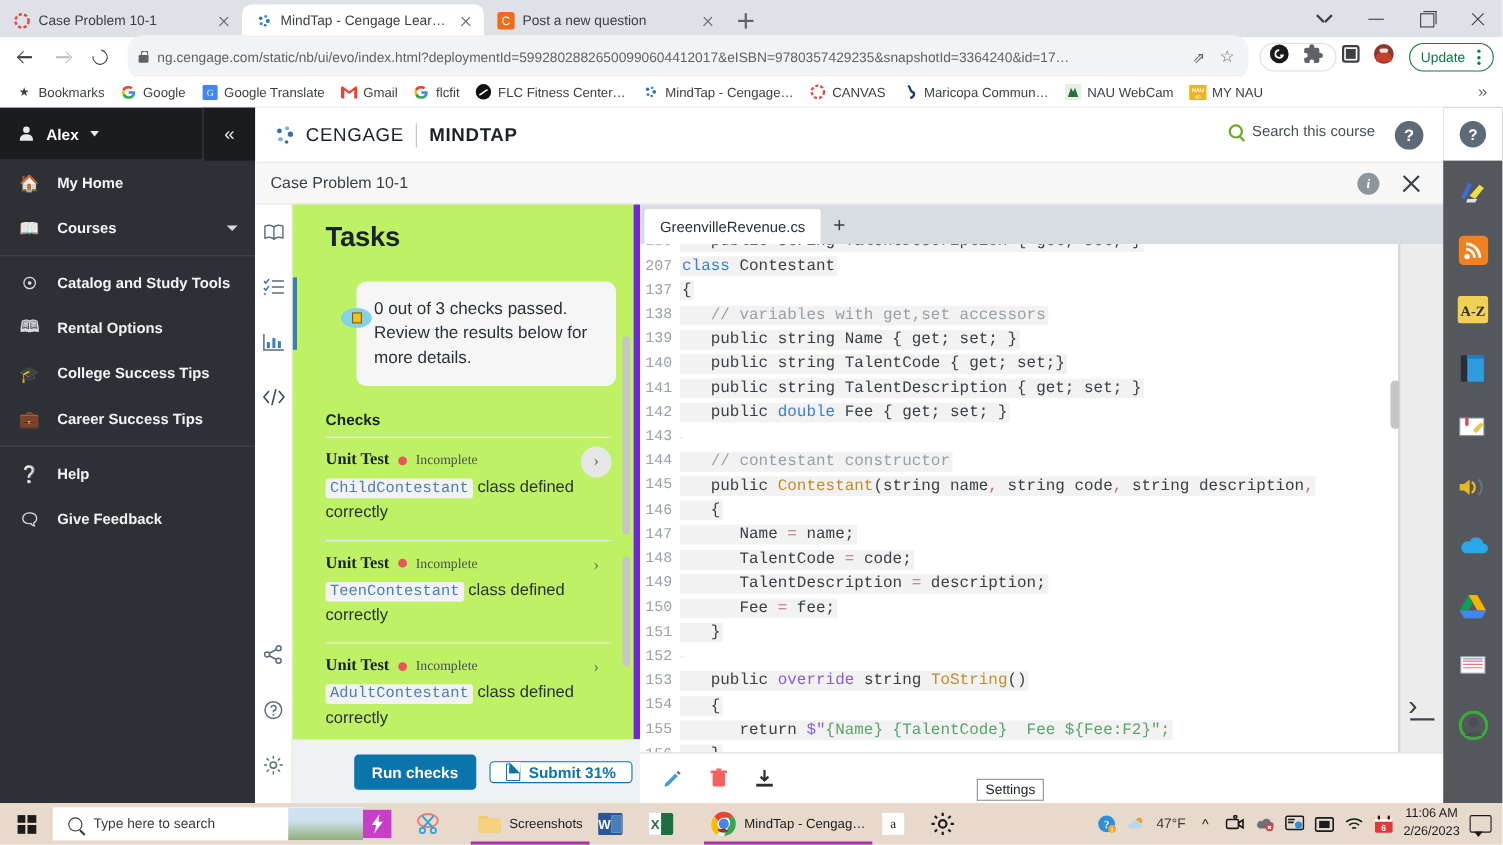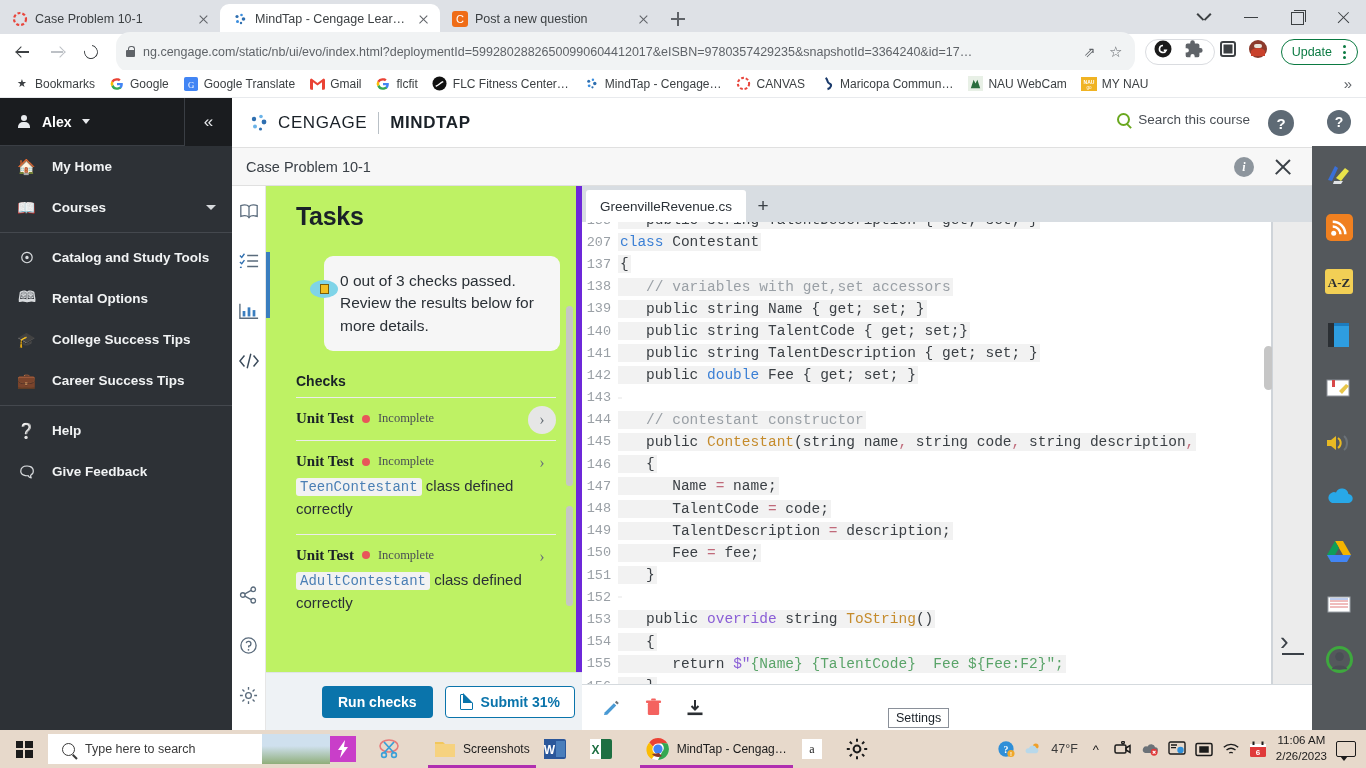--- a/index.html
+++ b/index.html
@@ -261,21 +261,21 @@
   }
   .tasks-footer {
     position:absolute; left:0; bottom:0; width:316px; height:58px; background:#eef2f5;
     border-top:1px solid #dfe4e8; display:flex; align-items:center; gap:12px; padding-left:56px;
   }
   .btn-primary {
     background:#0a74ab; color:#fff; border:none; border-radius:4px; height:32px; padding:0 16px;
     font-size:14px; font-weight:bold; font-family:"Liberation Sans",sans-serif;
   }
   .btn-outline {
-    background:#fff; color:#0a74ab; border:1.5px solid #0a74ab; border-radius:4px; height:32px;
+    background:#fff; color:#0a74ab; border:1.5px solid #0a74ab; border-radius:4px; height:20px;
     padding:6px 14px; font-size:14px; font-weight:bold; display:flex; align-items:center; gap:8px;
     font-family:"Liberation Sans",sans-serif;
   }
   .doc-ico {
     width:13px; height:16px; border:1.5px solid #0a74ab; border-radius:1px; position:relative;
   }
   .doc-ico::after { content:""; position:absolute; right:-1.5px; top:-1.5px; border-width:5px; border-style:solid;
     border-color:#fff #fff #0a74ab #0a74ab; }
 
   
@@ -699,20 +699,23 @@
           </div>
         <div class="banner">0 out of 3 checks passed. Review the results below for more details.</div>
         <div class="checks-h">Checks</div>
 
         <div class="check-card">
           <div class="check-row">
             <span class="check-name">Unit Test</span>
             <span class="dot-red"></span>
             <span class="check-status">Incomplete</span>
             <span class="check-arrow hl">›</span>
+          </div>
+          <div class="check-desc">
+            <span class="code-chip">ChildContestant</span><span> class defined correctly</span>
           </div>
         </div>
 
         <div class="check-card">
           <div class="check-row">
             <span class="check-name">Unit Test</span>
             <span class="dot-red"></span>
             <span class="check-status">Incomplete</span>
             <span class="check-arrow">›</span>
           </div>

